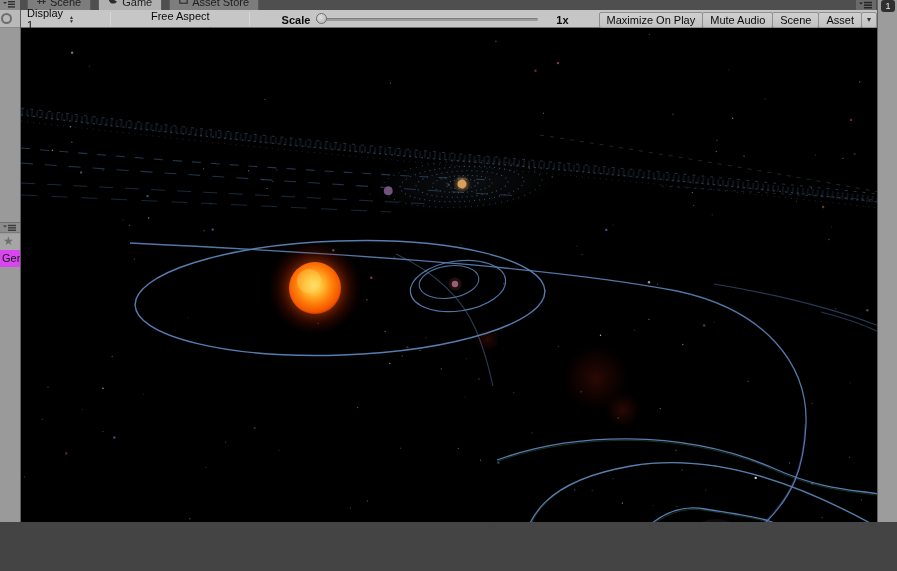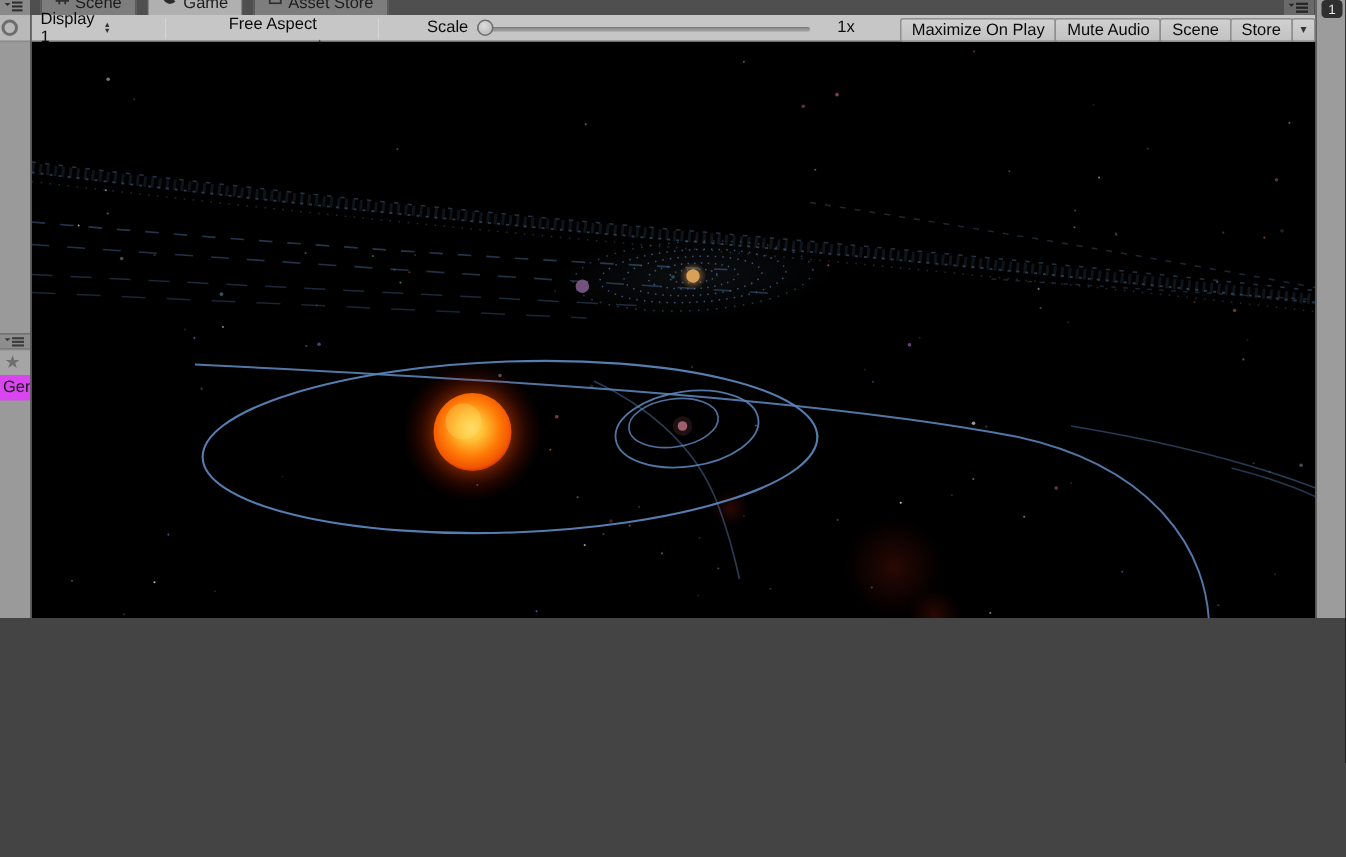--- a/index.html
+++ b/index.html
@@ -1,17 +1,17 @@
 <!DOCTYPE html>
 <html><head>
 <meta charset="utf-8">
 <style>
   html,body{margin:0;padding:0;background:#444;}
   *{box-sizing:border-box;font-family:"Liberation Sans",sans-serif;}
-  #app{position:relative;width:897px;height:412px;overflow:hidden;background:#000;}
+  #app{position:relative;width:897px;height:522px;overflow:hidden;background:#000;}
 
   
   .tabstrip{position:absolute;left:0;top:0;width:897px;height:10px;background:#4f4f4f;overflow:hidden;}
   .tabstrip-inner{display:flex;align-items:flex-start;height:10px;}
   .pane-menu{width:20px;height:10px;position:relative;background:#8a8a8a;flex:0 0 auto;}
   .pane-menu svg{position:absolute;left:2px;top:0;}
   .tab{height:17px;margin-top:-7px;padding:0 9px;font-size:11px;line-height:15px;color:#1d1d1d;
        background:#7d7d7d;border-left:1px solid #5a5a5a;border-right:1px solid #5a5a5a;
        display:flex;align-items:flex-end;gap:4px;white-space:nowrap;}
   .tab .ticon{display:inline-block;transform:translateY(-2px);}
@@ -21,21 +21,21 @@
   .right-pane-menu svg{position:absolute;left:3px;top:1px;}
 
   
   .toolbar{position:absolute;left:21px;top:10px;width:856px;height:18px;background:#c6c6c6;
            border-bottom:1px solid #6f6f6f;display:flex;align-items:center;font-size:11px;color:#0b0b0b;gap:31px;}
   .tb-dd{height:18px;display:flex;align-items:center;gap:4px;padding:0 5px 0 6px;cursor:default;}
   .tb-dd .arrows{display:inline-flex;flex-direction:column;line-height:4px;font-size:5px;color:#333;margin-left:2px;}
   .tb-sep{width:1px;height:14px;background:#a6a6a6;border-right:1px solid #d6d6d6;}
   #dd-display{width:86px;}
   #dd-aspect{width:166px;flex-direction:column;}
-  .scale-wrap{display:flex;align-items:flex-start;margin-left:1px;}
+  .scale-wrap{display:flex;align-items:flex-end;margin-left:1px;font-weight:bold;}
   .scale-label{margin-right:6px;}
   .slider{position:relative;width:222px;height:14px;}
   .slider .track{position:absolute;left:0;top:6px;width:222px;height:3px;background:#9a9a9a;border-top:1px solid #7d7d7d;border-radius:2px;}
   .slider .knob{position:absolute;left:0;top:1px;width:11px;height:11px;border-radius:50%;
                 background:radial-gradient(circle at 40% 35%,#dedede,#b2b2b2);border:1px solid #6f6f6f;}
   .scale-val{margin-left:18px;}
   .tb-right{margin-left:auto;display:flex;align-items:flex-end;height:18px;}
   .tb-btn{height:16px;line-height:14px;padding:0 7px;border:1px solid #8f8f8f;margin-left:-1px;
           background:linear-gradient(#d0d0d0,#c2c2c2);border-radius:2px;white-space:nowrap;color:#0b0b0b;}
   .tb-btn.arrow{padding:0 5px;font-size:8px;color:#333;display:flex;align-items:center;}
@@ -135,21 +135,21 @@
       <div class="slider">
         <div class="track"></div>
         <div class="knob"></div>
       </div>
       <span class="scale-val">1x</span>
     </div>
     <div class="tb-right">
       <div class="tb-btn"><span>Maximize On Play</span></div>
       <div class="tb-btn"><span>Mute Audio</span></div>
       <div class="tb-btn"><span>Scene</span></div>
-      <div class="tb-btn"><span>Store</span></div>
+      <div class="tb-btn"><span>Asset</span></div>
       <div class="tb-btn arrow">▾</div>
     </div>
   </div>
 
   <div class="game-view">
     <svg width="856" height="543" viewBox="0 0 856 543">
       <defs>
         <radialGradient id="sunGrad" cx="48%" cy="45%" r="55%">
           <stop offset="0%" stop-color="#ffe070"></stop>
           <stop offset="30%" stop-color="#ffbf35"></stop>

